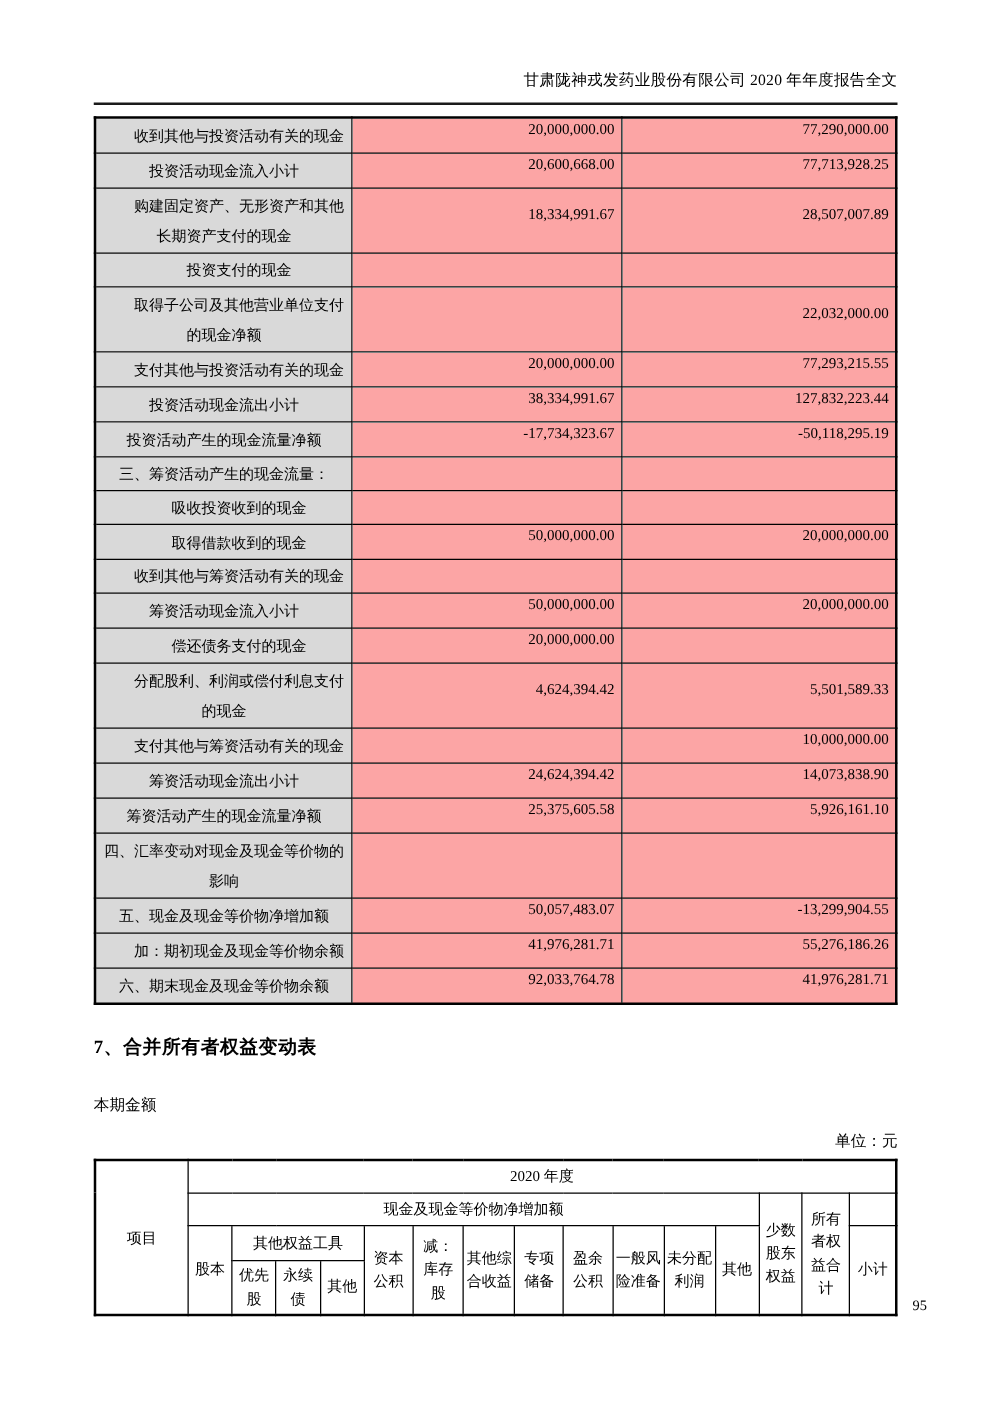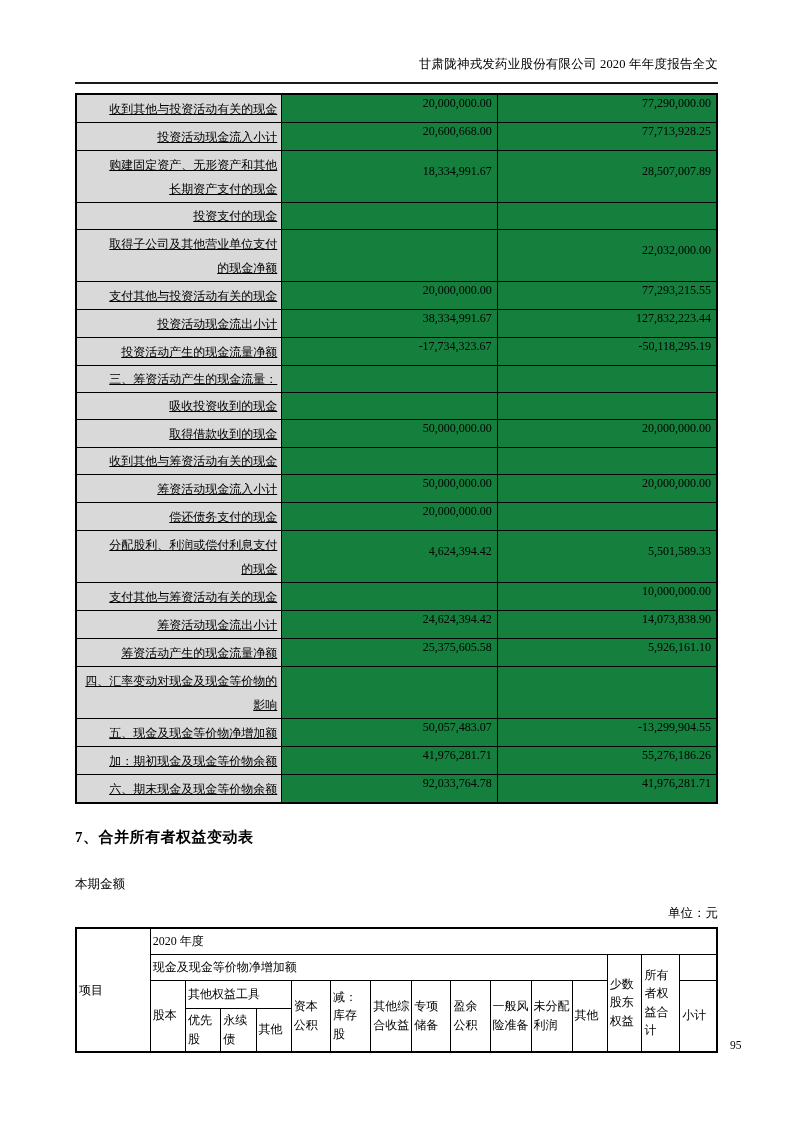--- a/index.html
+++ b/index.html
@@ -26,35 +26,35 @@
     border: 0;
     border-top: 2.5px solid #1a1a1a;
     height: 0;
   }
 
   
   table.cash { width: 100%; border-collapse: collapse; table-layout: fixed; margin-top: 9px; border: 2px solid #000; }
   table.cash td { border: 1px solid #000; font-size: 12px; vertical-align: middle; overflow: hidden; }
   table.cash tr { height: 26px; }
   table.cash tr.dbl { height: 52px; }
-  td.lbl { background: #d9d9d9; padding: 1px 4px; line-height: 2; text-align: right; text-decoration: underline; }
+  td.lbl { background: #d9d9d9; padding: 1px 4px; line-height: 2; text-align: center; }
   td.lbl.ind { text-indent: 24px; }
-  td.num { text-align: right; padding: 1px 5px 11px 2px; background: #15803d; font-size: 12px; }
+  td.num { text-align: right; padding: 1px 5px 11px 2px; background: #fca5a5; font-size: 12px; }
 
   
   .sec-heading { margin: 24px 0 0 0; font-size: 15px; font-weight: bold; letter-spacing: 0.5px; }
   .period-label { margin-top: 29px; font-size: 12.5px; }
   .unit-label { margin-top: 12px; text-align: right; font-size: 12.5px; }
 
   
   table.equity { width: 100%; border-collapse: collapse; table-layout: fixed; margin-top: 5px; border: 2px solid #000; }
   table.equity td {
     border: 1px solid #000;
     font-size: 12px;
-    text-align: left;
+    text-align: center;
     vertical-align: middle;
     padding: 1px 2px;
     line-height: 1.55;
     overflow: hidden;
     word-break: break-all;
   }
   tr.eq-rA { height: 26px; }
   tr.eq-rB { height: 26px; }
   tr.eq-rC { height: 28px; }
   tr.eq-rD { height: 44px; }

